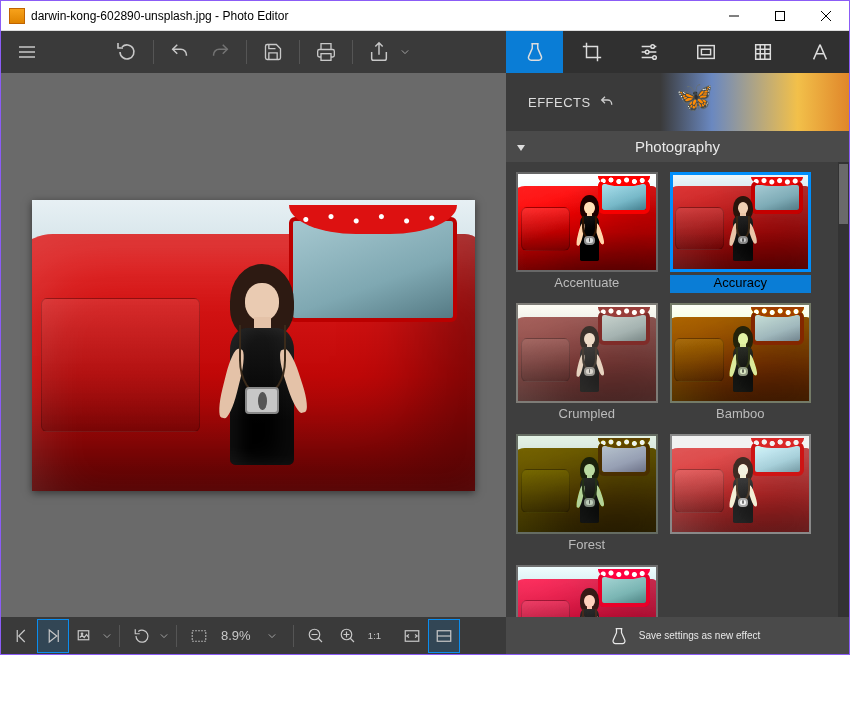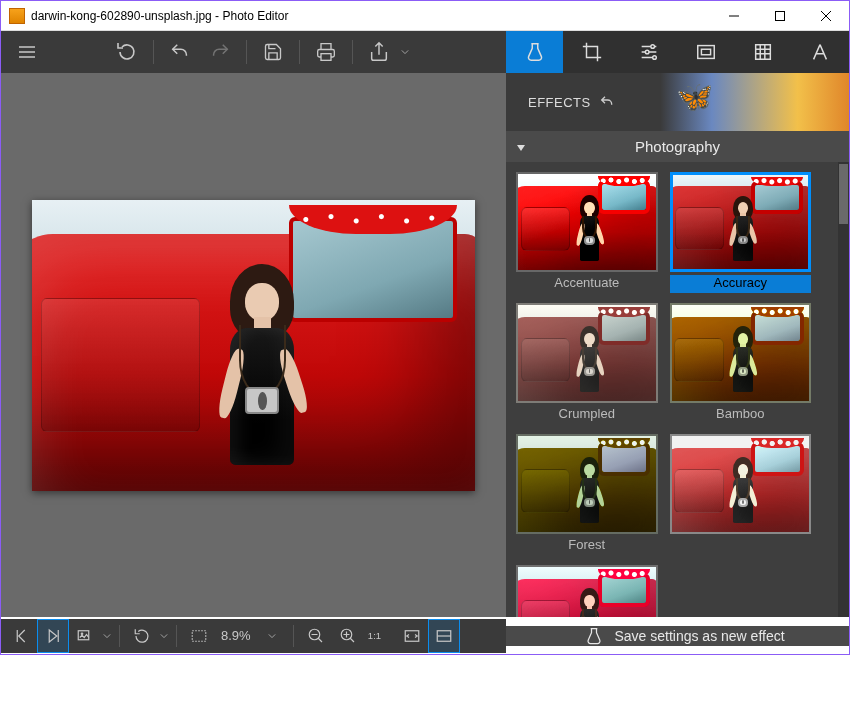--- a/index.html
+++ b/index.html
@@ -39,29 +39,29 @@
   .grid-wrap { flex:1; position:relative; overflow:hidden; }
   .scrollbar { position:absolute; right:0; top:0; width:11px; height:100%; background:#333; }
   .scrollbar .thumb { position:absolute; left:1px; right:1px; top:2px; height:60px; background:#6a6a6a; }
   .grid { position:absolute; left:0; right:28px; top:0; padding:10px 10px 0 10px; display:grid; grid-template-columns:1fr 1fr; gap:10px 12px; }
   .fxcell { display:flex; flex-direction:column; gap:3px; }
   .thumb-img { height:100px; background:#aa2222; border:2px solid #6a6a6a; position:relative; overflow:hidden; }
   .fxcell.selected .thumb-img { border:3px solid #0a8df0; }
   .fxlabel { text-align:center; color:#bbb; font-size:13px; height:18px; }
   .fxcell.selected .fxlabel { background:#0a7dd6; color:#000000; }
   
-  .bottom { height:37px; display:flex;align-items:center; }
+  .bottom { height:37px; display:flex; }
   .bottom-left { flex:1; background:#3a3a3a; display:flex; align-items:center; padding:0 4px; }
   .bbtn { width:32px; height:34px; display:flex; align-items:center; justify-content:center; }
   .bbtn svg { stroke:#c8c8c8; fill:none; stroke-width:1.6; }
   .bbtn.active { border:1px solid #0a8df0; background:rgba(10,141,240,.15); }
   .bsep { width:1px; height:22px; background:#555; margin:0 6px; }
   .zoomtxt { color:#c8c8c8; font-size:13px; padding:0 6px; }
   .dropcaret { width:12px; display:flex; justify-content:center; }
-  .bottom-right { width:343px; background:#4a4a4a; display:flex; align-items:center; justify-content:center; gap:10px; color:#e8e8e8; font-size:14px;padding-left:14px; }
+  .bottom-right { width:343px; background:#4a4a4a; display:flex; align-items:center; justify-content:center; gap:10px; color:#e8e8e8; font-size:10px;padding-left:14px; }
   .bottom-right svg { stroke:#e8e8e8; fill:none; stroke-width:1.5; }
 
   
   .ph-sky { position:absolute; inset:0 0 auto 0; height:22%; background:linear-gradient(#e7f0f4,#cfe0e6); }
   .ph-bus { position:absolute; left:-6%; right:-2%; top:12%; bottom:0; background:linear-gradient(180deg,#e41e1e 0%, #c10808 55%, #7a0505 100%); border-top-left-radius:10% 20%; border-top-right-radius:4% 8%; box-shadow:inset 30px 30px 60px rgba(255,255,255,.15), inset -60px -40px 80px rgba(0,0,0,.35); }
   .ph-window { position:absolute; right:4%; top:6%; width:38%; height:36%; background:linear-gradient(160deg,#a6c8d0 0%, #7fa8b2 60%, #557a84 100%); border:4px solid #b00; border-radius:6px; }
   .ph-awning { position:absolute; right:4%; top:2%; width:38%; height:10%; background:
      radial-gradient(circle at 10% 50%, #fff 2px, transparent 3px),
      radial-gradient(circle at 25% 40%, #fff 2px, transparent 3px),
      radial-gradient(circle at 40% 55%, #fff 2px, transparent 3px),

